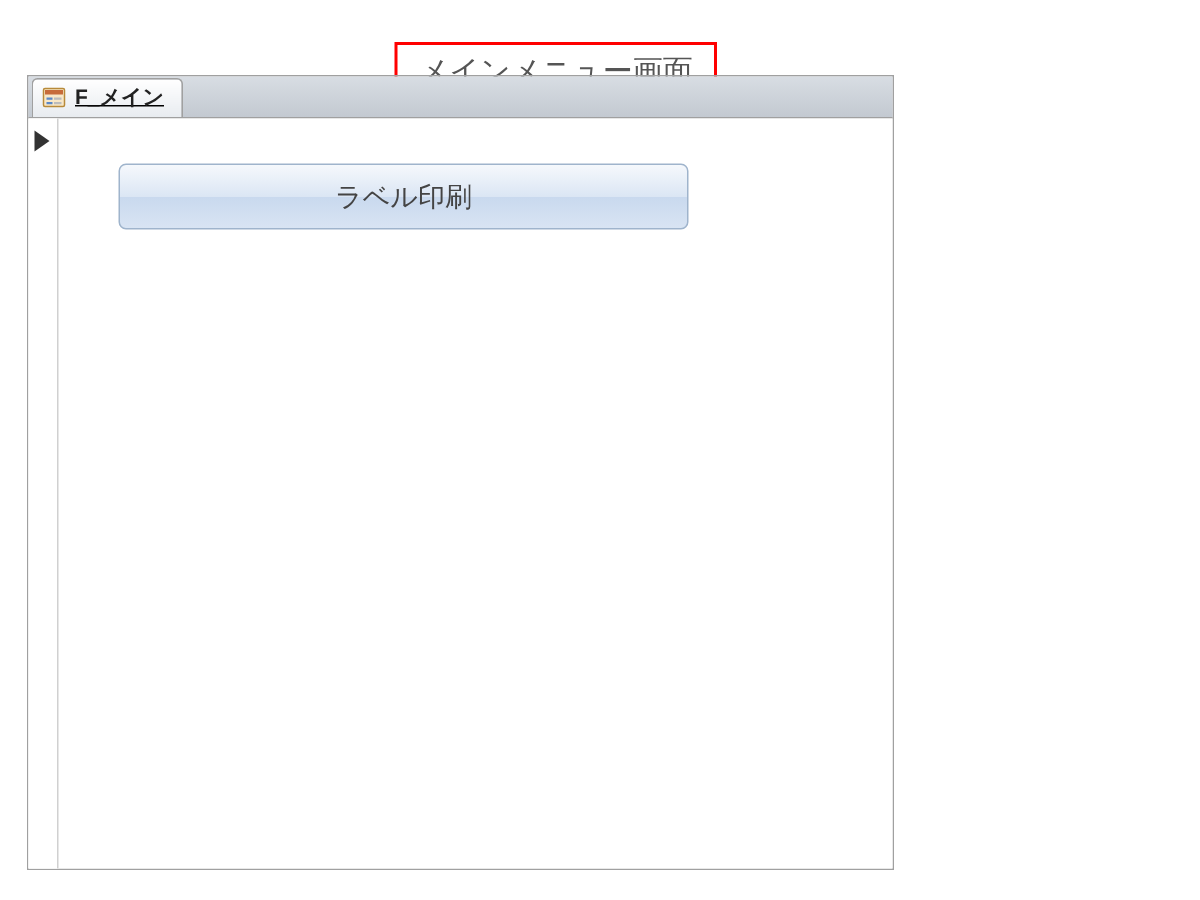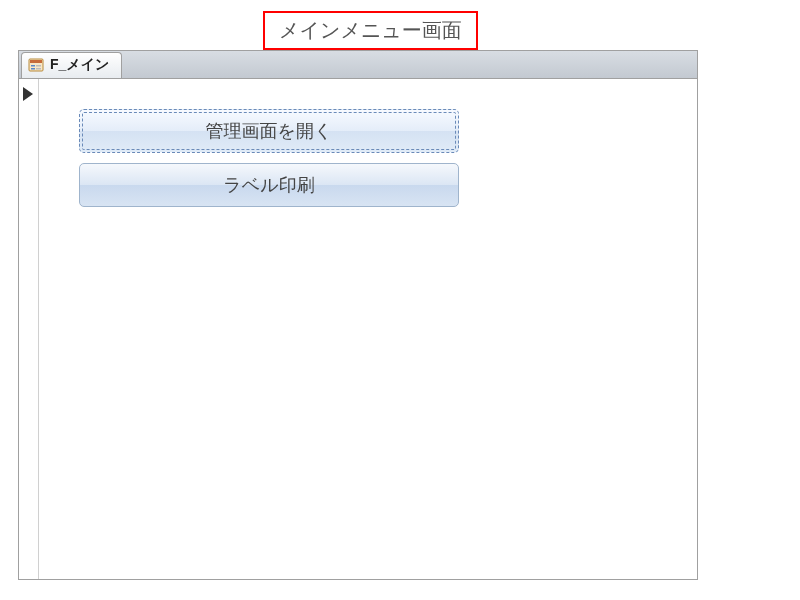--- a/index.html
+++ b/index.html
@@ -7,35 +7,36 @@
       margin: 0;
       padding: 0;
       width: 800px;
       height: 600px;
       background: #ffffff;
       font-family: "MS PGothic", "Meiryo", sans-serif;
       position: relative;
     }
     .annotation {
       position: absolute;
-      top: 11px;
+      top: 28px;
       left: 263px;
       border: 2px solid #ff0000;
       background: #ffffff;
       padding: 4px 14px;
       font-size: 20px;
       color: #555;
     }
     .window {
       position: absolute;
       top: 50px;
       left: 18px;
-      width: 680px;
+      width: 578px;
       height: 530px;
       border: 1px solid #a0a0a0;
+      text-decoration: underline;
     }
     .titlebar {
       height: 28px;
       background: linear-gradient(to bottom, #d8dde3 0%, #c3c9d1 100%);
       display: flex;
       align-items: center;
       border-bottom: 1px solid #a0a0a0;
     }
     .tab {
       display: flex;
@@ -141,17 +142,16 @@
         </svg>
       </span>
       <span class="tab-label">F_メイン</span>
     </div>
   </div>
   <div class="form-body">
     <div class="record-selector">
       <div class="record-arrow"></div>
     </div>
     <div class="content">
-      <button class="btn selected">管理画面を開く</button>
       <button class="btn">ラベル印刷</button>
     </div>
   </div>
 </div>
 
 </body></html>

